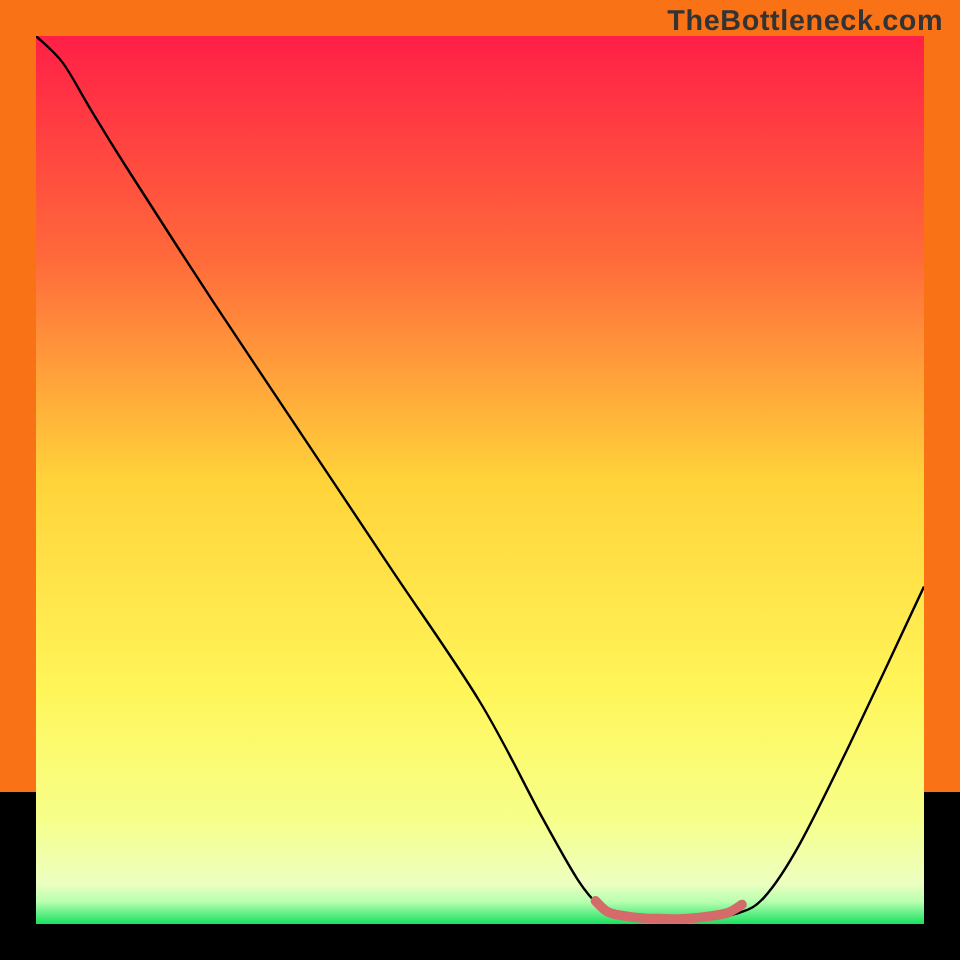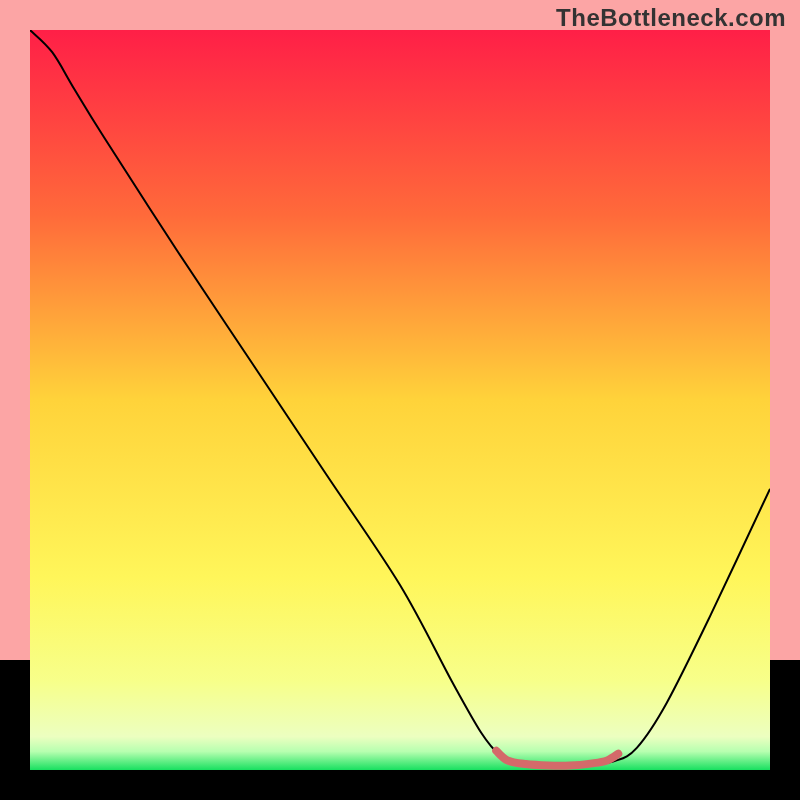--- a/index.html
+++ b/index.html
@@ -8,21 +8,21 @@
     width: 800px;
     height: 800px;
     background: #000;
     overflow: hidden;
     font-family: Arial, Helvetica, sans-serif;
   }
   .frame {
     position: relative;
     width: 800px;
     height: 660px;
-    background: #fca5a5;
+    background: #f97316;
   }
   .watermark {
     position: absolute;
     top: 4px;
     right: 14px;
     color: #333;
     font-size: 24px;
     font-weight: 600;
     letter-spacing: 0.5px;
     user-select: none;

